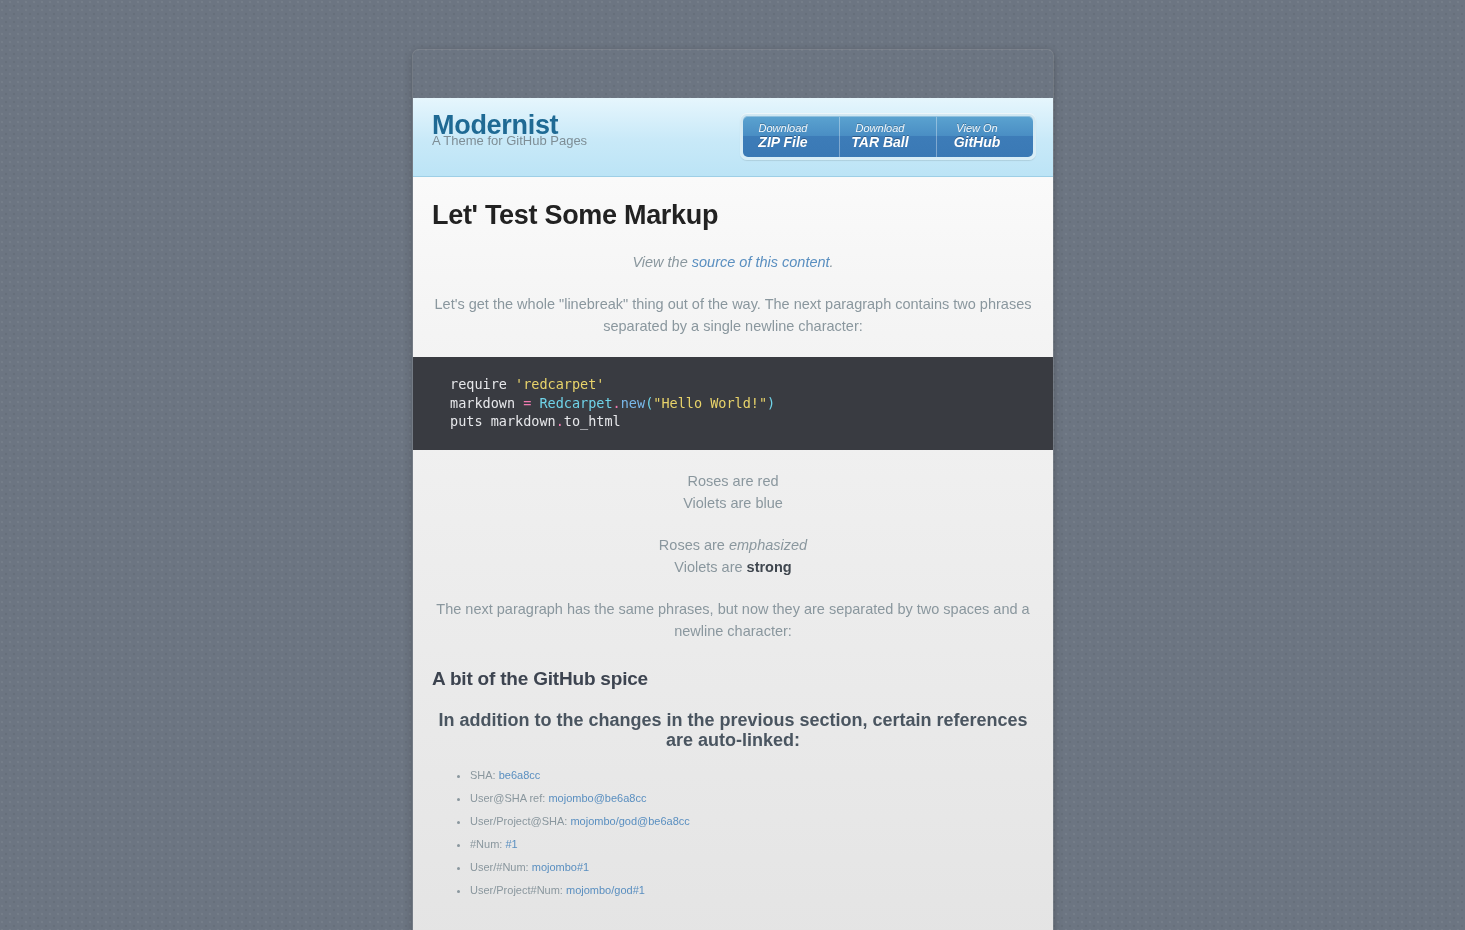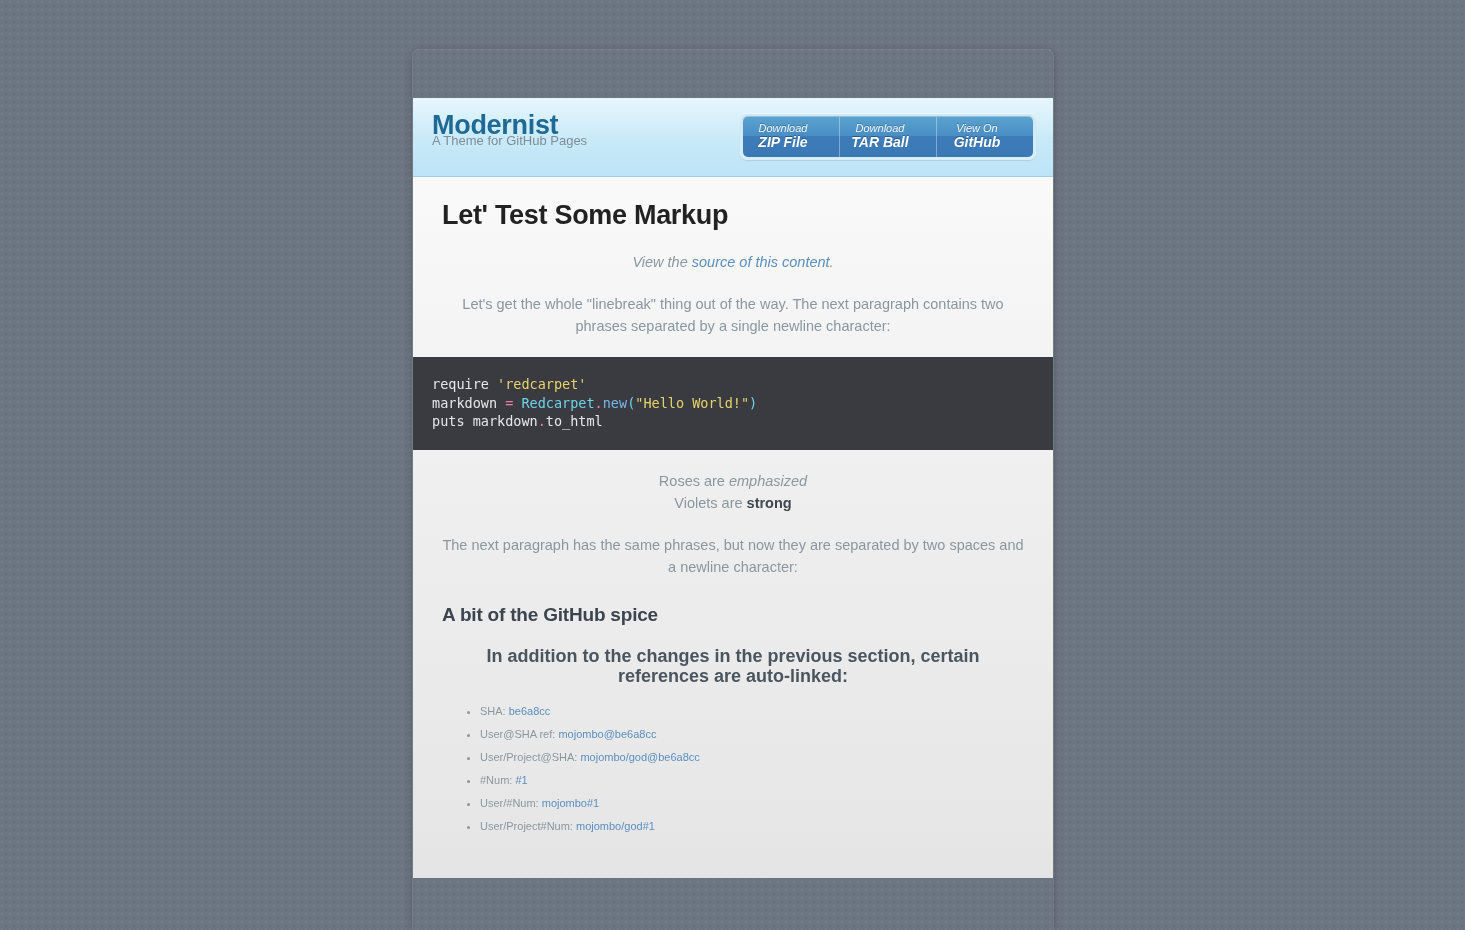--- a/index.html
+++ b/index.html
@@ -111,21 +111,21 @@
     font-weight: bold;
   }
 
   
   .content {
     background: linear-gradient(to bottom, #fafafa 0%, #f6f6f6 100px, #efefef 300px, #e7e7e7 640px, #e4e4e4 100%);
     padding: 0;
     color: #7f8c93;
   }
   .inner {
-    padding: 0 29px;
+    padding: 0 19px;
   }
   .content h1 {
     margin: 0;
     padding: 23px 0 0 0;
     font-size: 27px;
     line-height: 1.15;
     font-weight: bold;
     letter-spacing: -0.3px;
     color: #222222;
   }
@@ -159,21 +159,21 @@
     text-decoration: none;
   }
   .src-line {
     font-style: italic;
   }
   .src-line a { font-style: italic; }
 
   
   .code-block {
     margin: 20px 0 0 0;
-    padding: 18px 19px 19px 19px;
+    padding: 18px 19px 19px 37px;
     background: #393b41;
     color: #e4e4e6;
     font-family: "DejaVu Sans Mono", "Liberation Mono", monospace;
     font-size: 13.5px;
     line-height: 18.5px;
     white-space: pre;
     overflow: hidden;
   }
   .tok-plain  { color: #e6e7ea; }
   .tok-str    { color: #e8d36a; }
@@ -234,20 +234,21 @@
 
       <p>Let's get the whole "linebreak" thing out of the way. The next paragraph contains two phrases separated by a single newline character:</p>
     </div>
 
     <pre class="code-block"><code><span class="tok-plain">require </span><span class="tok-str">'redcarpet'</span>
 <span class="tok-plain">markdown </span><span class="tok-op">=</span><span class="tok-plain"> </span><span class="tok-const">Redcarpet</span><span class="tok-op">.</span><span class="tok-fn">new</span><span class="tok-punc">(</span><span class="tok-str">"Hello World!"</span><span class="tok-punc">)</span>
 <span class="tok-plain">puts markdown</span><span class="tok-op">.</span><span class="tok-plain">to_html</span></code></pre>
 
     <div class="inner post-block">
 
+      <p><span>Roses are red</span><br><span>Violets are blue</span></p>
 
       <p><span>Roses are </span><em>emphasized</em><br><span>Violets are </span><strong>strong</strong></p>
 
       <p>The next paragraph has the same phrases, but now they are separated by two spaces and a newline character:</p>
 
       <h2>A bit of the GitHub spice</h2>
 
       <p class="strong-para">In addition to the changes in the previous section, certain references are auto-linked:</p>
 
       <ul>

